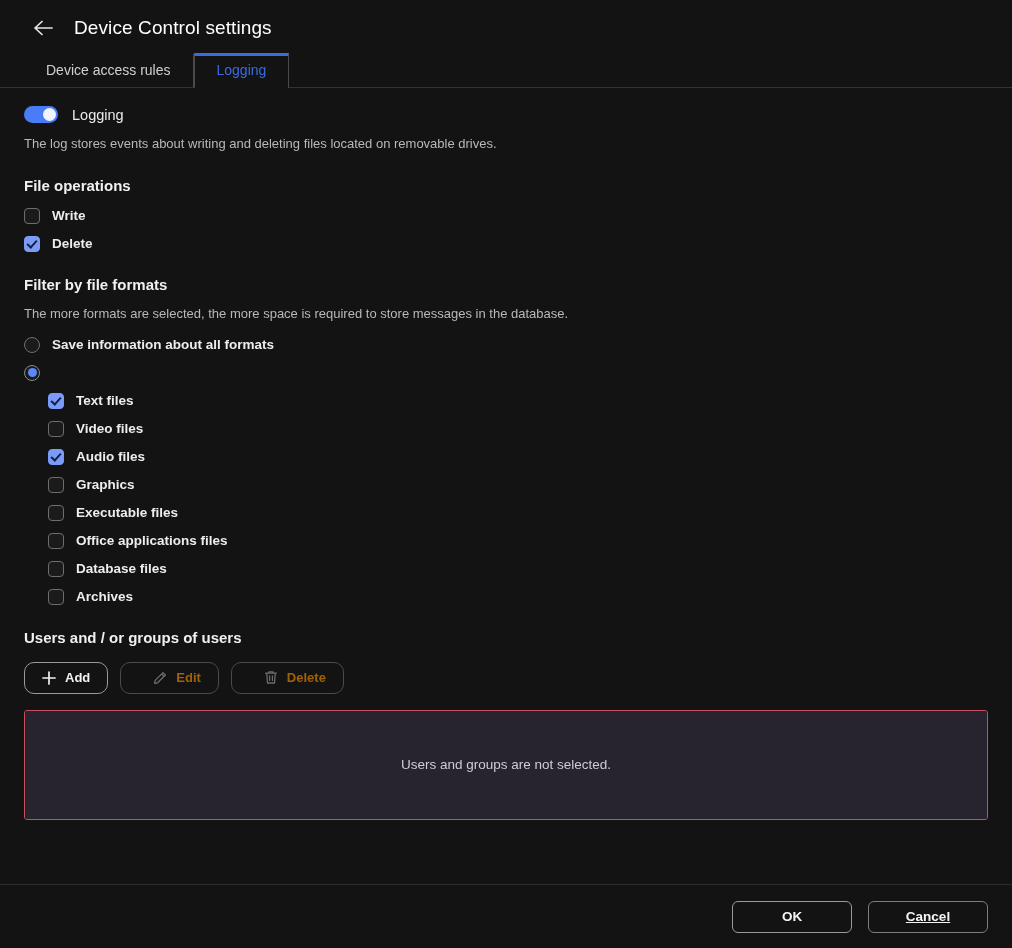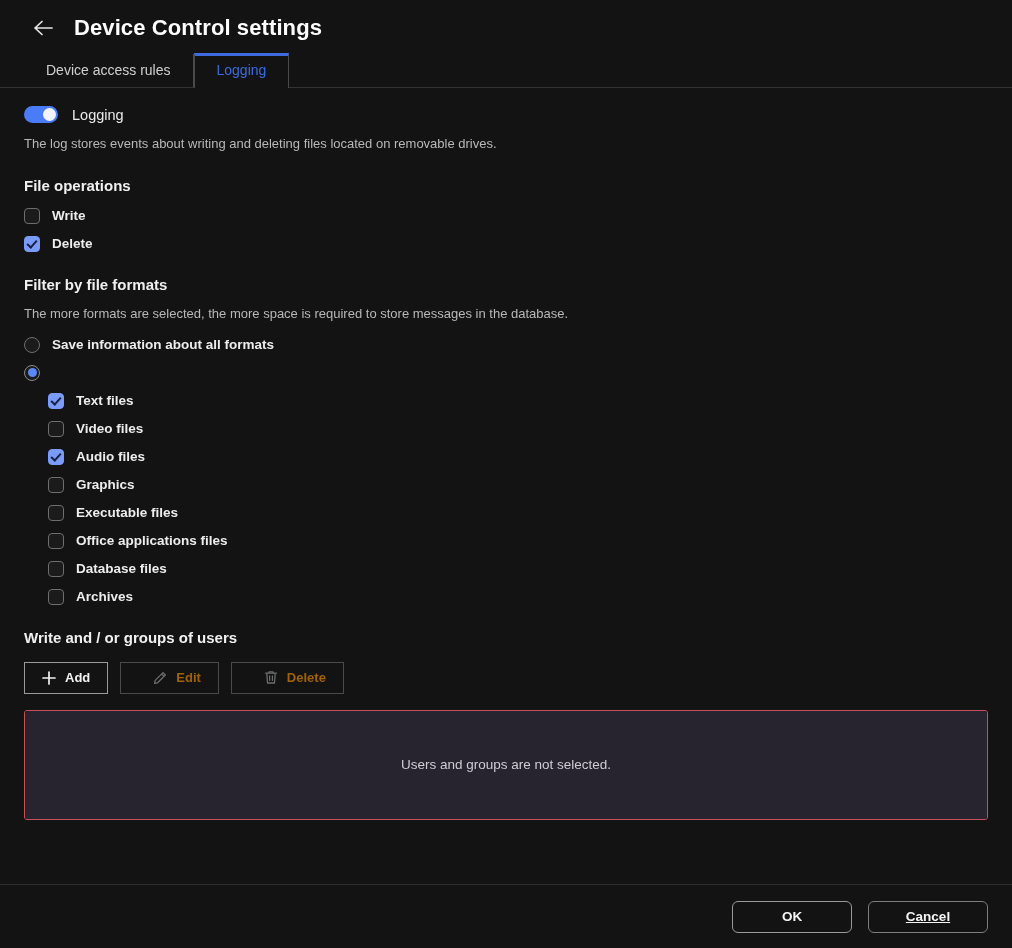--- a/index.html
+++ b/index.html
@@ -41,22 +41,22 @@
     height: 26px;
     display: flex;
     align-items: center;
     justify-content: center;
     cursor: pointer;
     flex: none;
   }
   .back-arrow svg { display: block; }
   .page-title {
     margin-left: 18px;
-    font-size: 22px;
-    font-weight: bold;
+    font-size: 19px;
+    font-weight: normal;
     color: #ffffff;
     letter-spacing: 0.1px;
   }
 
   .tabs {
     display: flex;
     align-items: flex-end;
     padding-left: 24px;
     height: 43px;
     position: relative;
@@ -208,21 +208,21 @@
   }
 
   
   .btn-row {
     display: flex;
     gap: 12px;
     margin-top: 16px;
   }
   .btn {
     height: 32px;
-    border-radius: 0;
+    border-radius: 10px;
     display: flex;
     align-items: center;
     justify-content: center;
     gap: 9px;
     padding: 0 17px;
     font-size: 13px;
     font-weight: bold;
     cursor: pointer;
     background: transparent;
     border: 1px solid #9a9a9a;
@@ -399,21 +399,21 @@
     </div>
     <div class="opt-row tight indent">
       <div class="cb"></div>
       <div class="opt-label">Database files</div>
     </div>
     <div class="opt-row tight indent">
       <div class="cb"></div>
       <div class="opt-label">Archives</div>
     </div>
 
-    <div class="section-title">Write and / or groups of users</div>
+    <div class="section-title">Users and / or groups of users</div>
 
     <div class="btn-row">
       <div class="btn">
         <span>
           <svg width="14" height="14" viewBox="0 0 14 14">
               <path d="M7 1V13M1 7H13" stroke="#f2f2f2" stroke-width="1.7" stroke-linecap="round"></path>
             </svg>
         </span>
         <span>Add</span>
       </div>

